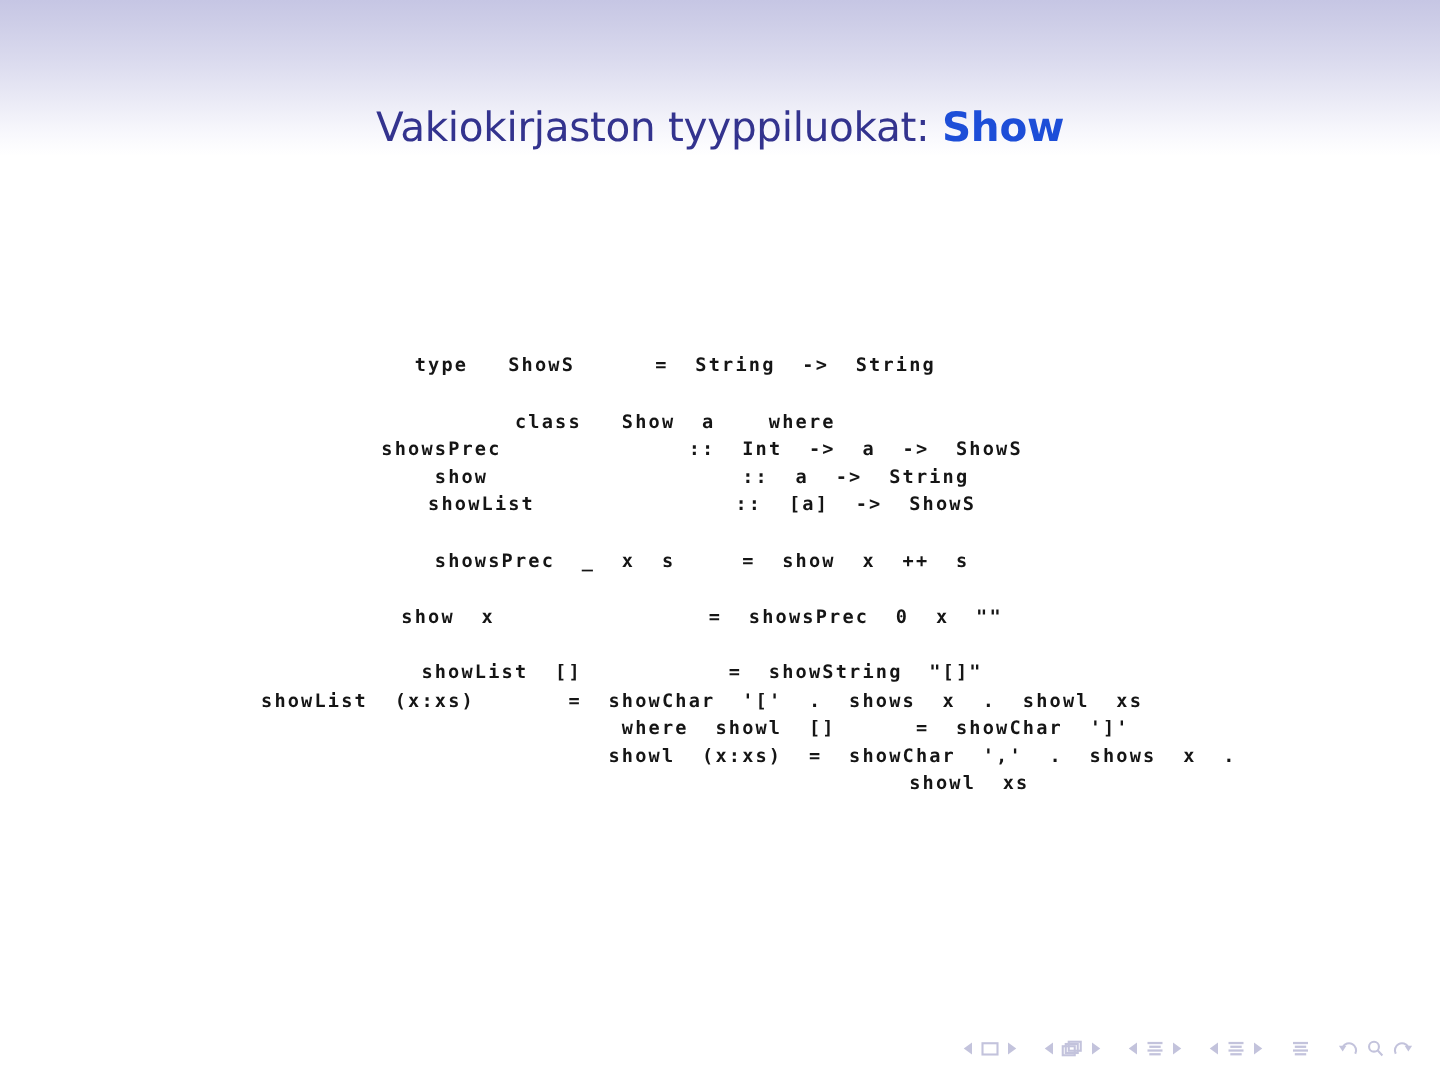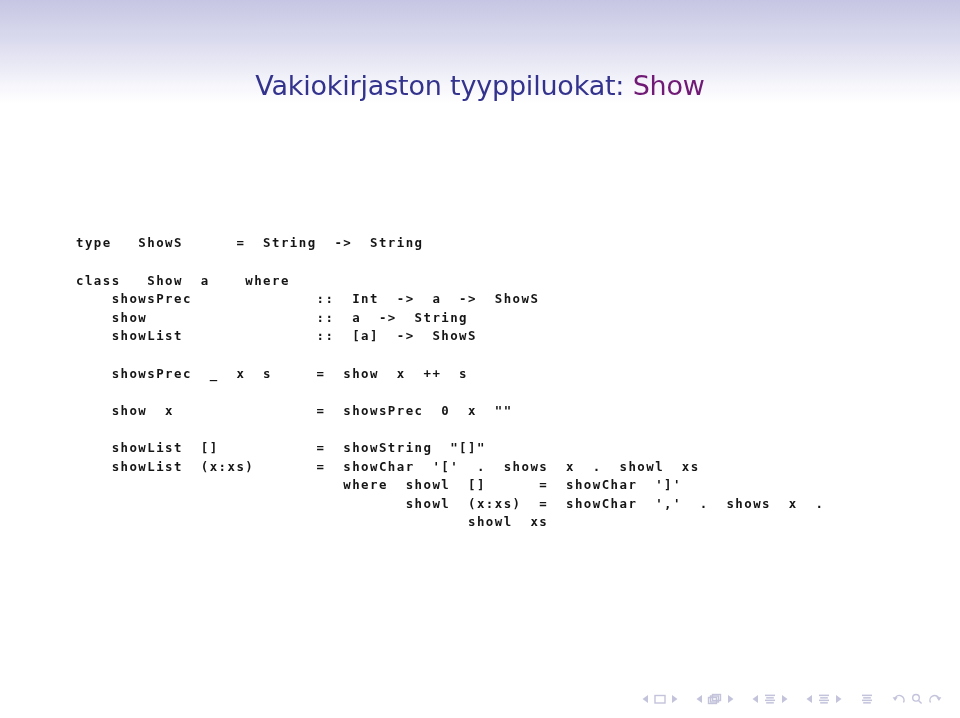--- a/index.html
+++ b/index.html
@@ -41,36 +41,37 @@
     line-height: 32px;
     color: #33338e;
     letter-spacing: -0.2px;
     white-space: nowrap;
   }
   #slide-title .title-plain {
     font-weight: 400;
     text-align: right;
   }
   #slide-title .title-strong {
-    font-weight: 400;
-    color: #701a75;
+    font-weight: 700;
+    color: #1d4ed8;
   }
 
   
   #code-block {
     position: absolute;
     left: 76px;
     top: 222px;
     font-family: "DejaVu Sans", sans-serif;
     font-size: 12.4px;
     font-weight: 700;
     line-height: 18.6px;
     color: #151515;
     white-space: pre;
     letter-spacing: 1.45px;
+    text-align: center;
   }
   #code-block .code-line {
     display: block;
     height: 18.6px;
     white-space: pre;
   }
   #code-block .code-line.blank {
     height: 18.6px;
   }
 

